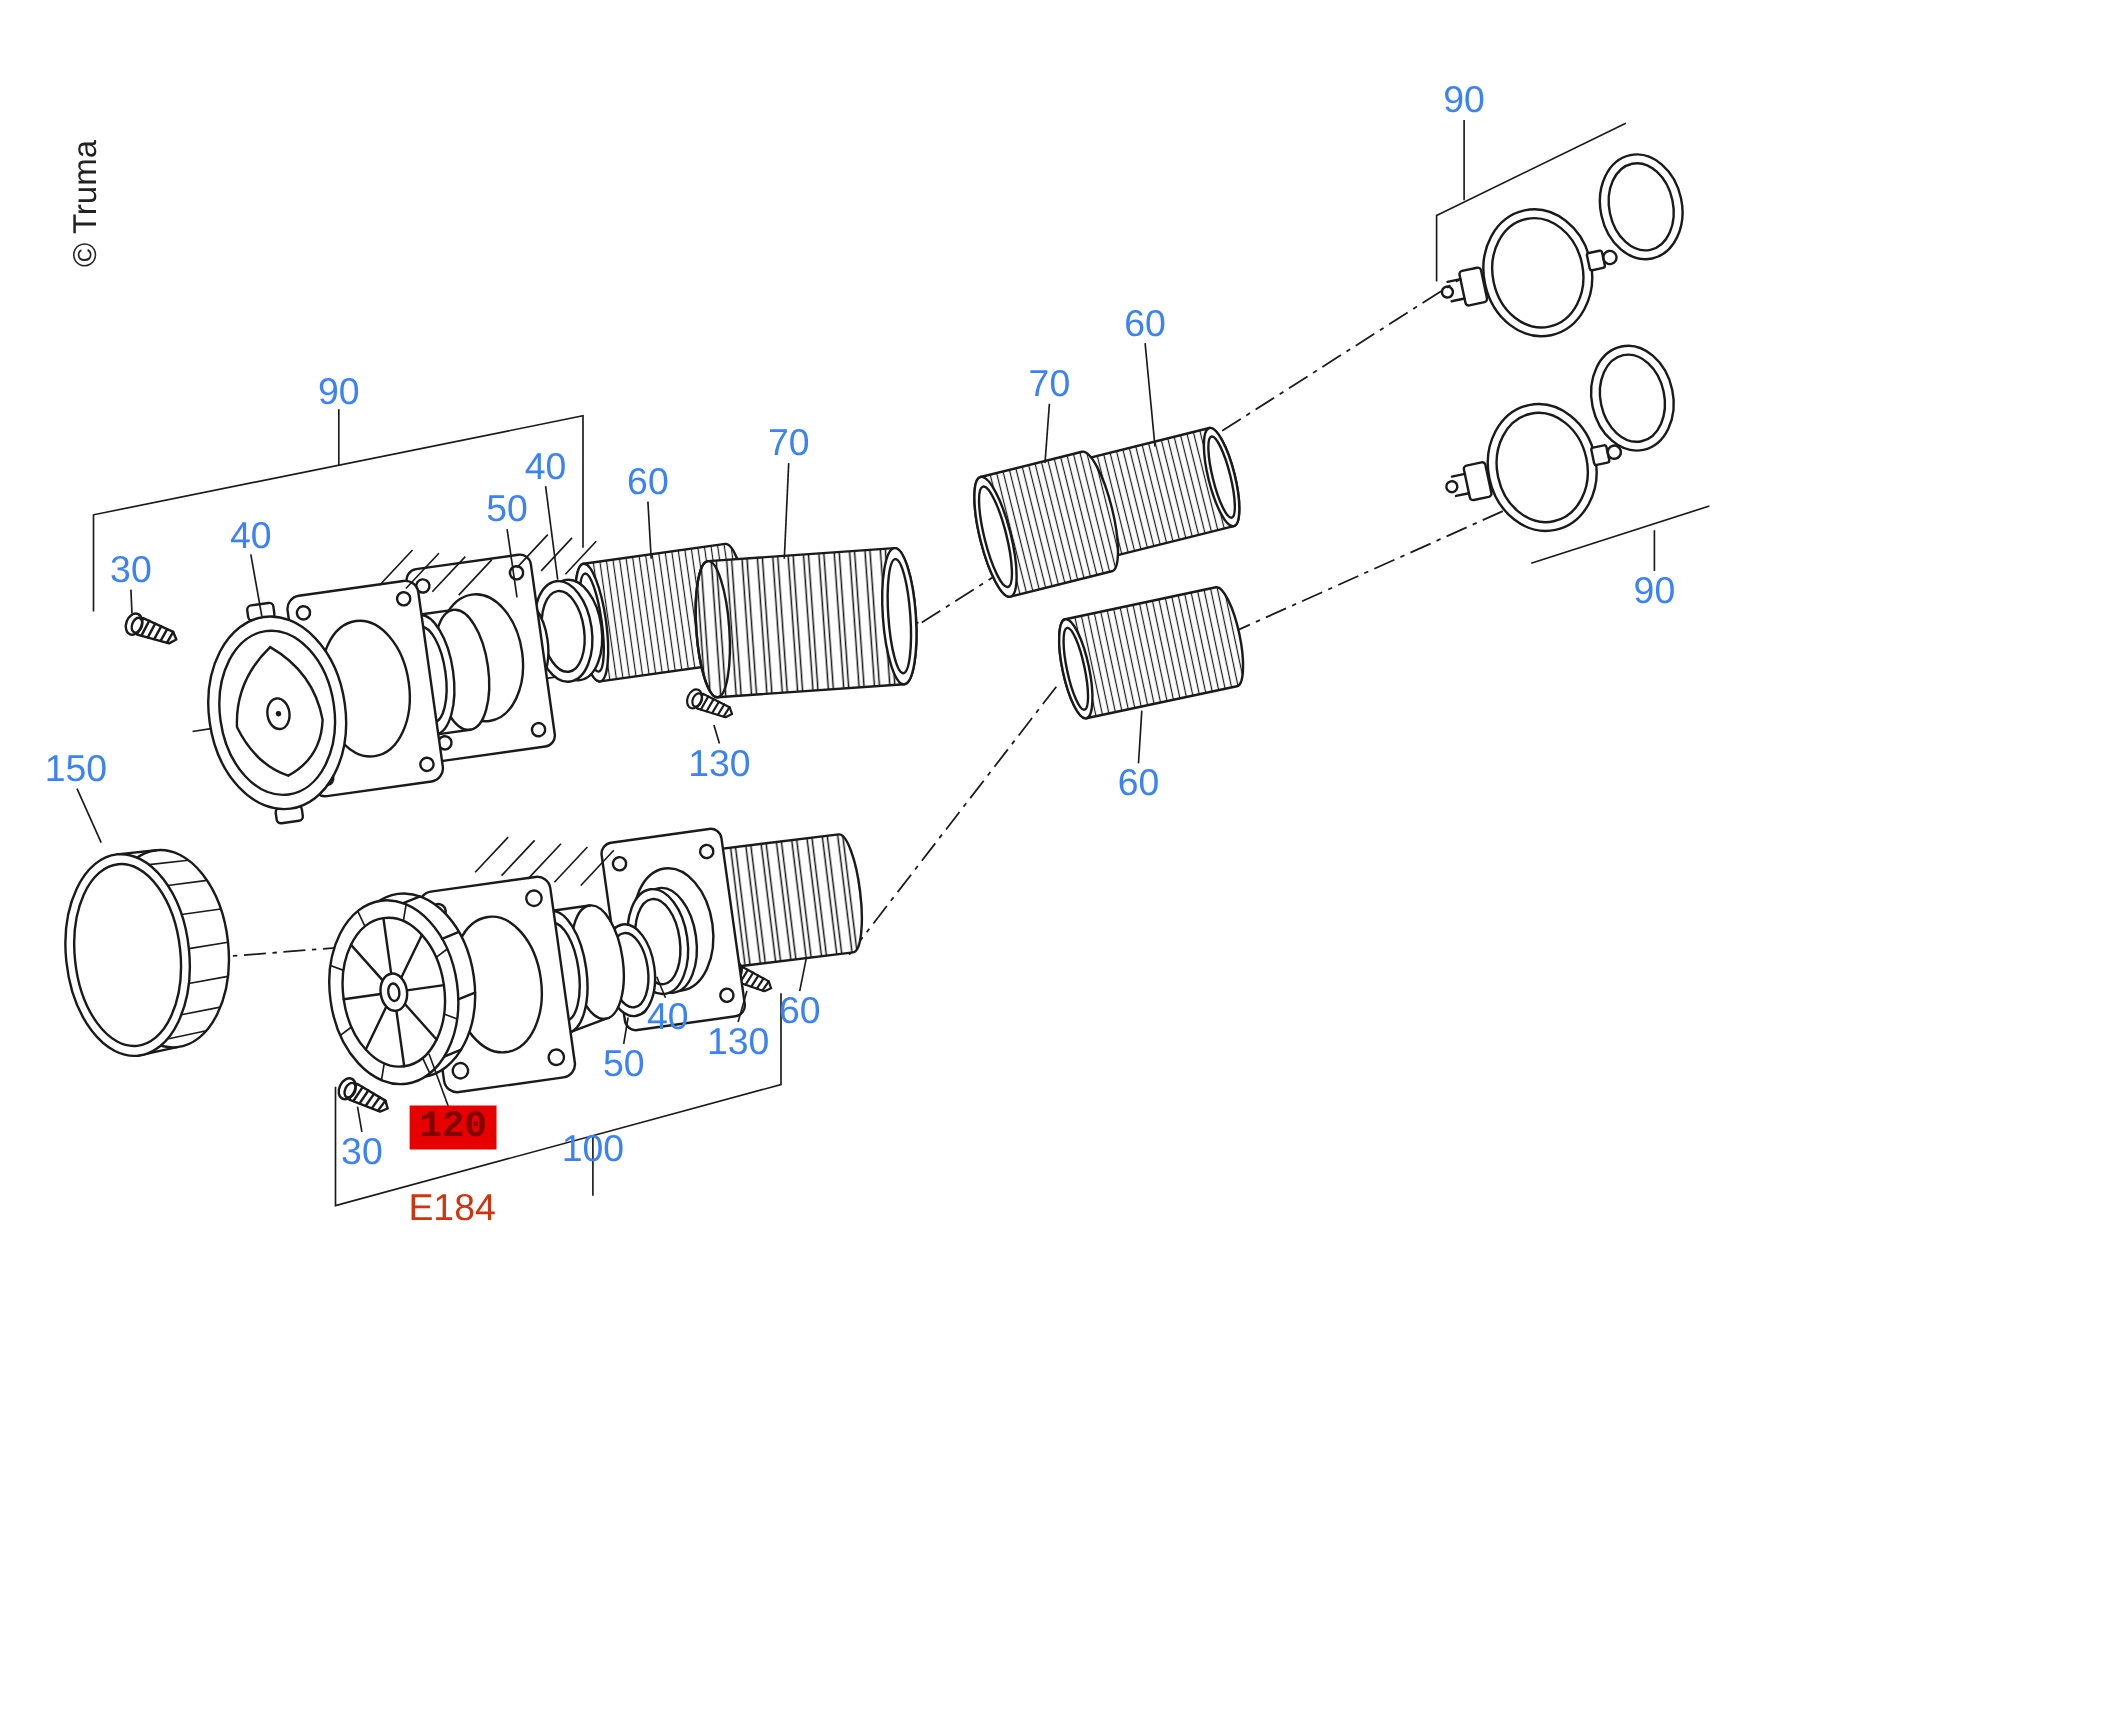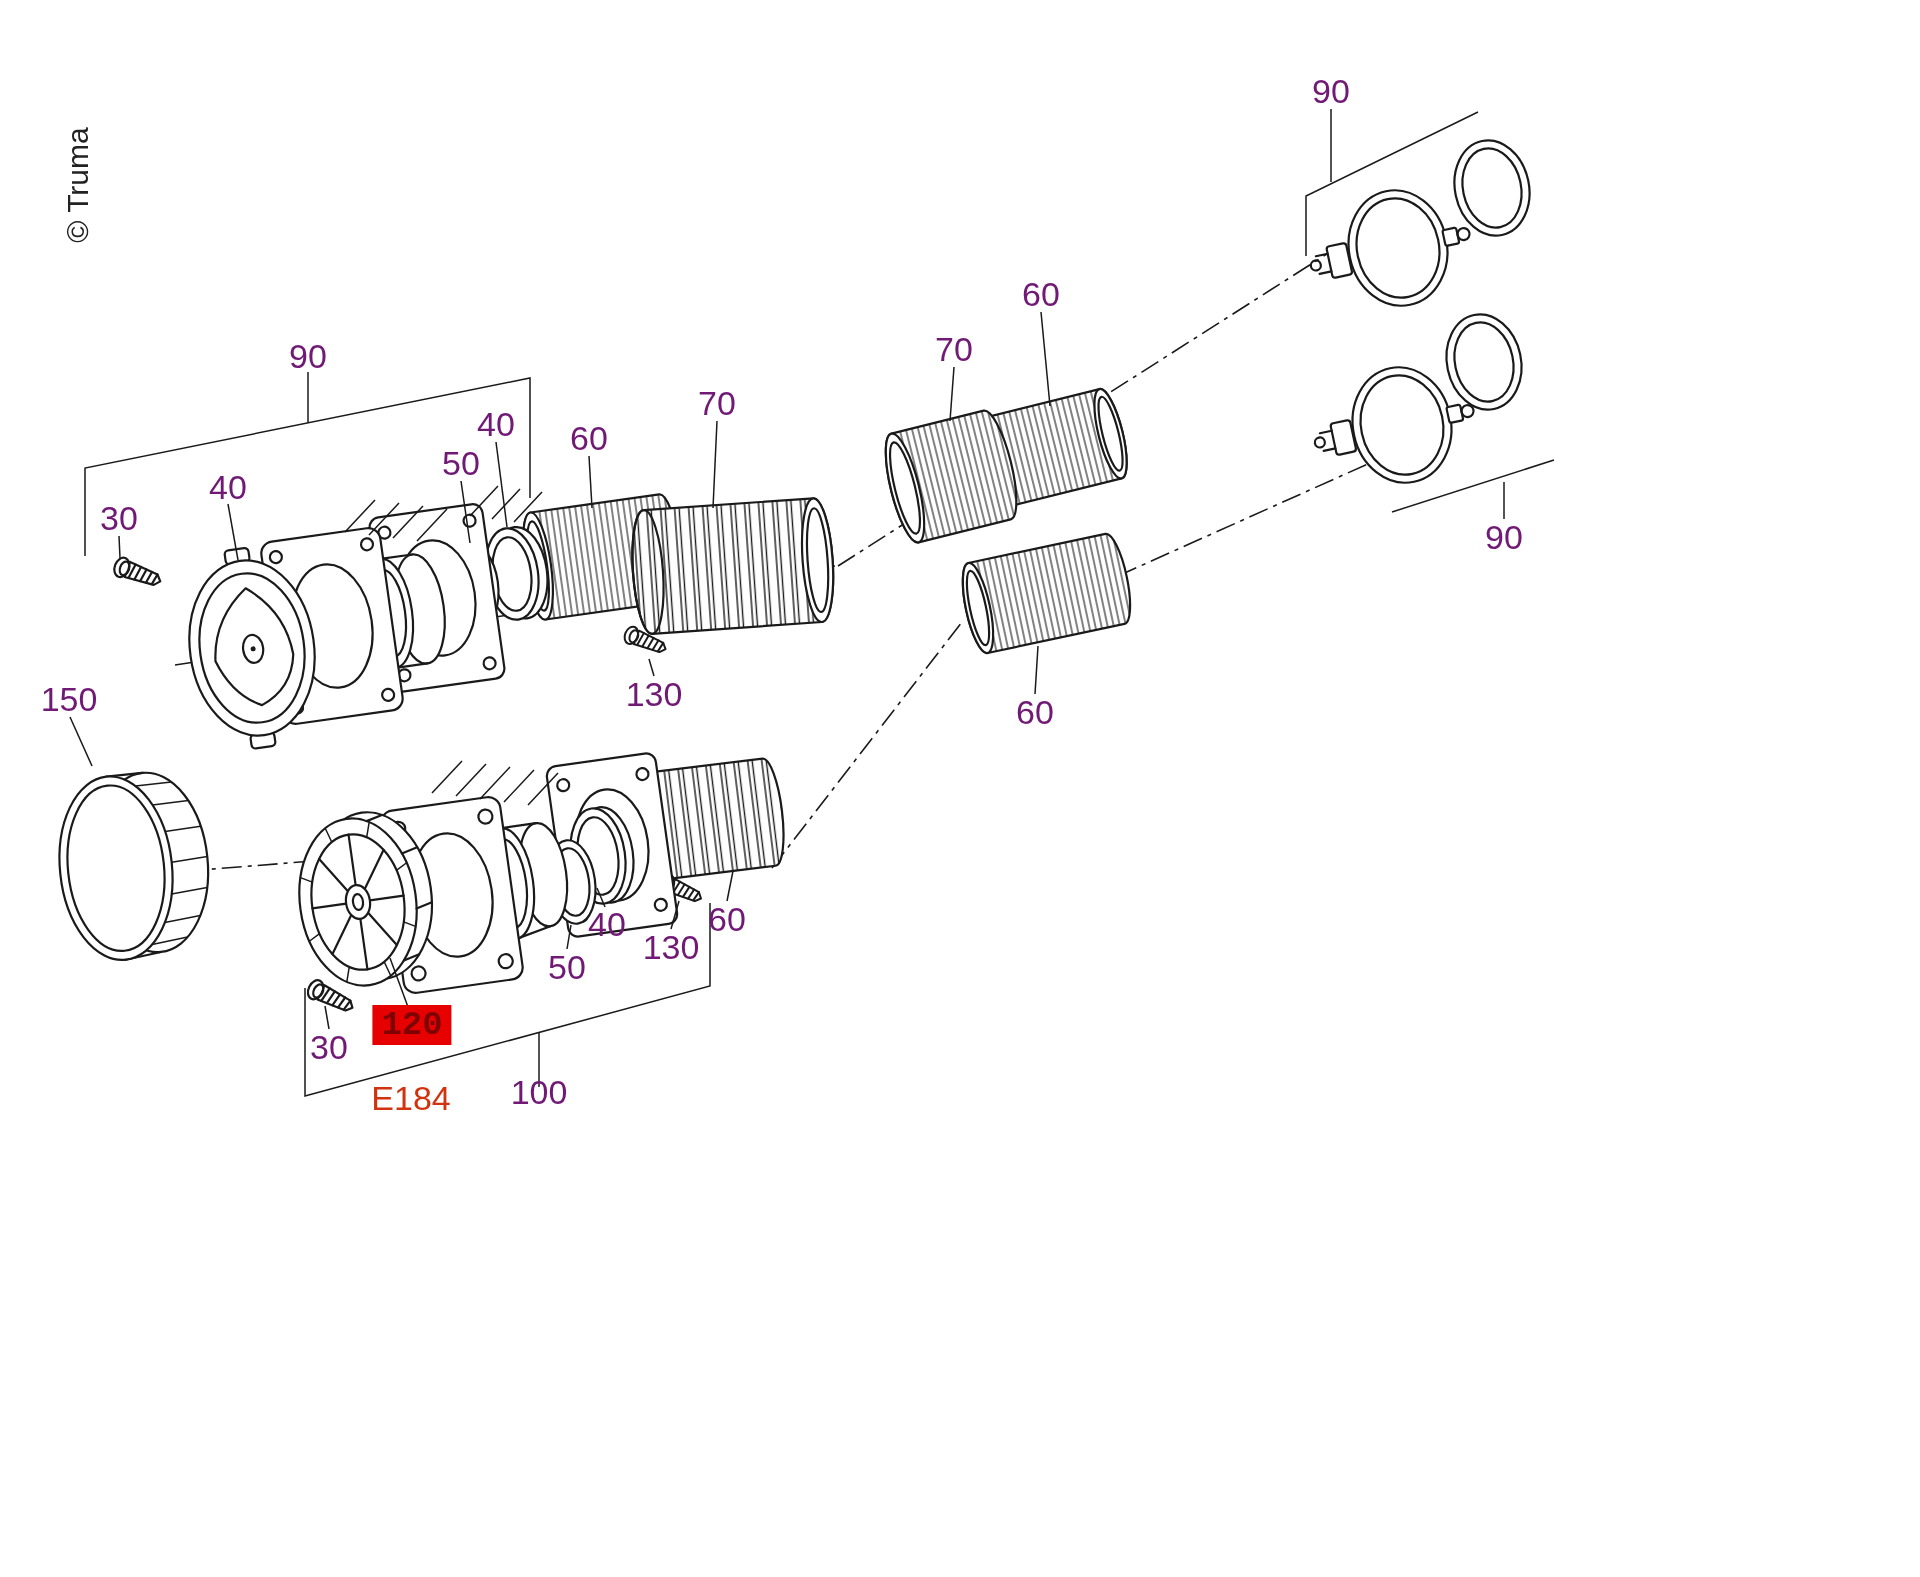--- a/index.html
+++ b/index.html
@@ -3,21 +3,21 @@
 <meta charset="utf-8">
 <style>
   html,body{margin:0;padding:0;background:#fff;}
   .stage{
     position:relative;width:1920px;height:1577px;background:#ffffff;
     font-family:"Liberation Sans",sans-serif;overflow:hidden;
   }
   .stage svg{position:absolute;left:0;top:0;}
   .lbl{
     position:absolute;transform:translate(-50%,-50%);
-    font-size:34px;color:#701a75;white-space:nowrap;line-height:1;
+    font-size:34px;color:#3b82f6;white-space:nowrap;line-height:1;
   }
   .lbl.red{color:var(--accent-red,#d2330f);font-weight:normal;}
   .lbl.hl{
     background:var(--highlight-bg,#e60000);color:var(--highlight-text,#7f0000);
     font-weight:bold;padding:3px 9px;font-family:Liberation Mono, monospace;
   }
   .copyright{
     position:absolute;left:78px;top:185px;
     transform:translate(-50%,-50%) rotate(-90deg);
     font-size:30px;color:#222;white-space:nowrap;
@@ -278,18 +278,18 @@
   <span class="lbl" style="left:1041px;top:294px">60</span>
   <span class="lbl" style="left:1331px;top:91px">90</span>
   <span class="lbl" style="left:1504px;top:537px">90</span>
   <span class="lbl" style="left:1035px;top:712px">60</span>
   <span class="lbl" style="left:69px;top:699px">150</span>
   <span class="lbl" style="left:607px;top:924px">40</span>
   <span class="lbl" style="left:567px;top:967px">50</span>
   <span class="lbl" style="left:671px;top:947px">130</span>
   <span class="lbl" style="left:727px;top:919px">60</span>
   <span class="lbl" style="left:329px;top:1047px">30</span>
-  <span class="lbl" style="left:539px;top:1092px">100</span>
+  <span class="lbl" style="left:539px;top:1044px">100</span>
 
   <span class="lbl hl" style="left:412px;top:1025px">120</span>
   <span class="lbl red" style="left:411px;top:1098px">E184</span>
 
 </div>
 
 </body></html>

